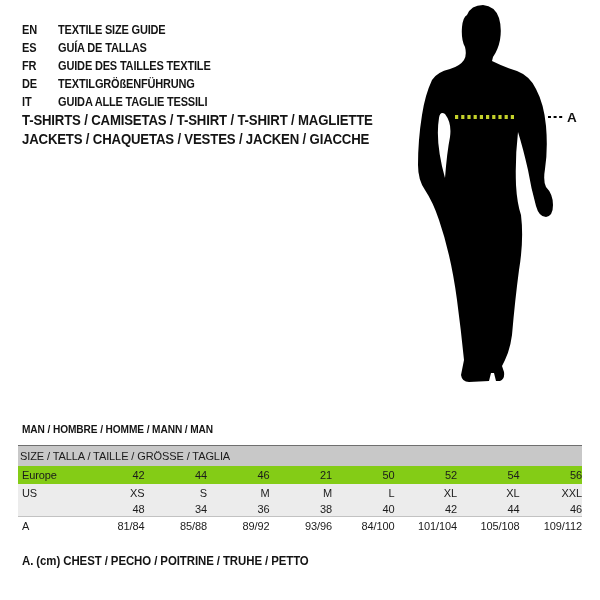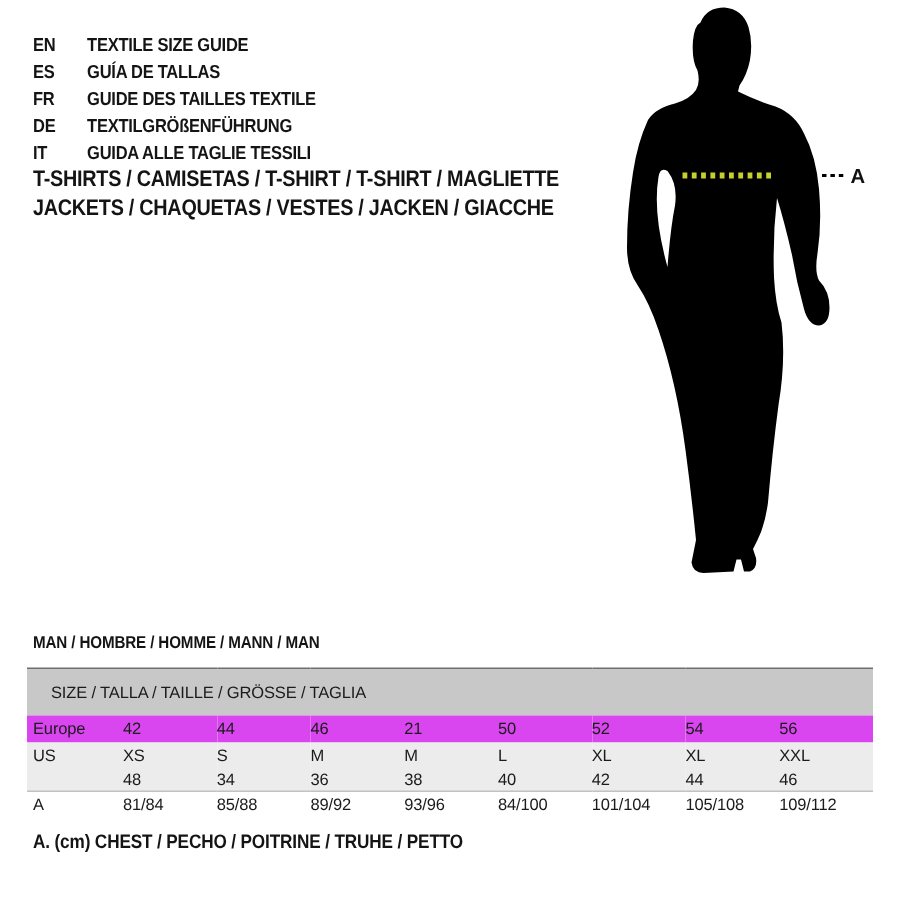--- a/index.html
+++ b/index.html
@@ -22,24 +22,24 @@
 
   
   .man-heading{position:absolute;left:22px;top:423px;font-weight:700;font-size:11.5px;letter-spacing:-0.1px;}
 
   
   table.sizes{
     position:absolute;left:18px;top:445px;width:564px;
     border-collapse:collapse;table-layout:fixed;
     font-size:11px;color:#1b1b1b;
   }
-  .sizes td{padding:0;height:17px;text-align:left;font-weight:400;letter-spacing:-0.1px;vertical-align:middle;}
+  .sizes td{padding:0;height:17px;text-align:right;font-weight:400;letter-spacing:-0.1px;vertical-align:middle;}
   .sizes td.lbl{text-align:left;padding-left:4px;}
-  tr.thead td{background:#c8c8c8;border-top:1px solid #6f6f6f;text-align:left;padding-left:16px;height:31px;}
-  tr.r-europe td{height:18px;background:#d946ef;}
+  tr.thead td{background:#c8c8c8;border-top:1px solid #6f6f6f;text-align:left;padding-left:2px;height:20px;}
+  tr.r-europe td{height:18px;background:#84cc16;}
   tr.r-us td{background:#ececec;height:17px;}
   tr.r-usnum td{background:#ececec;height:15px;}
   tr.r-a td{background:#ffffff;border-top:1px solid #c2c2c2;height:18px;}
 
   
   .note{position:absolute;left:22px;top:553px;font-weight:700;font-size:13px;letter-spacing:-0.1px;}
 </style>
 </head>
 <body>
 

